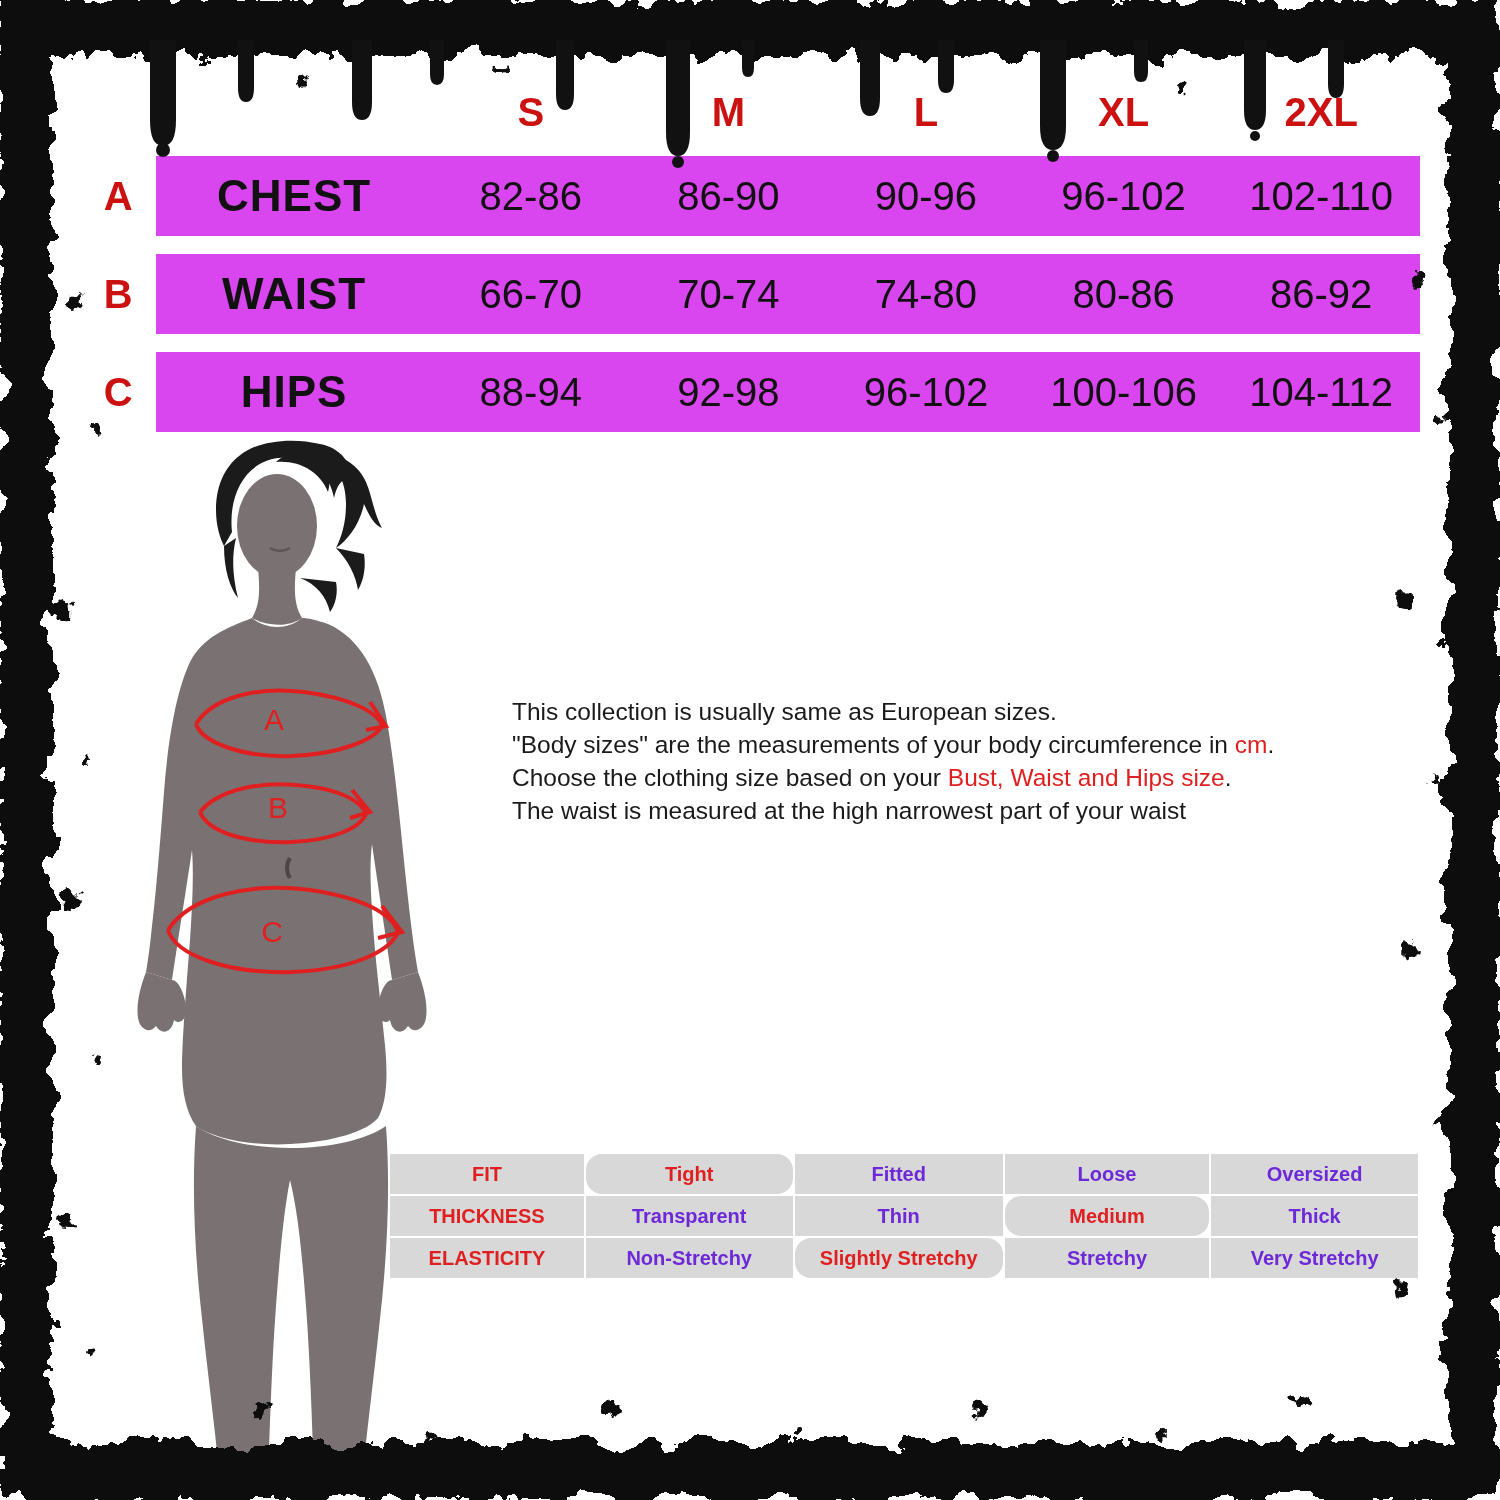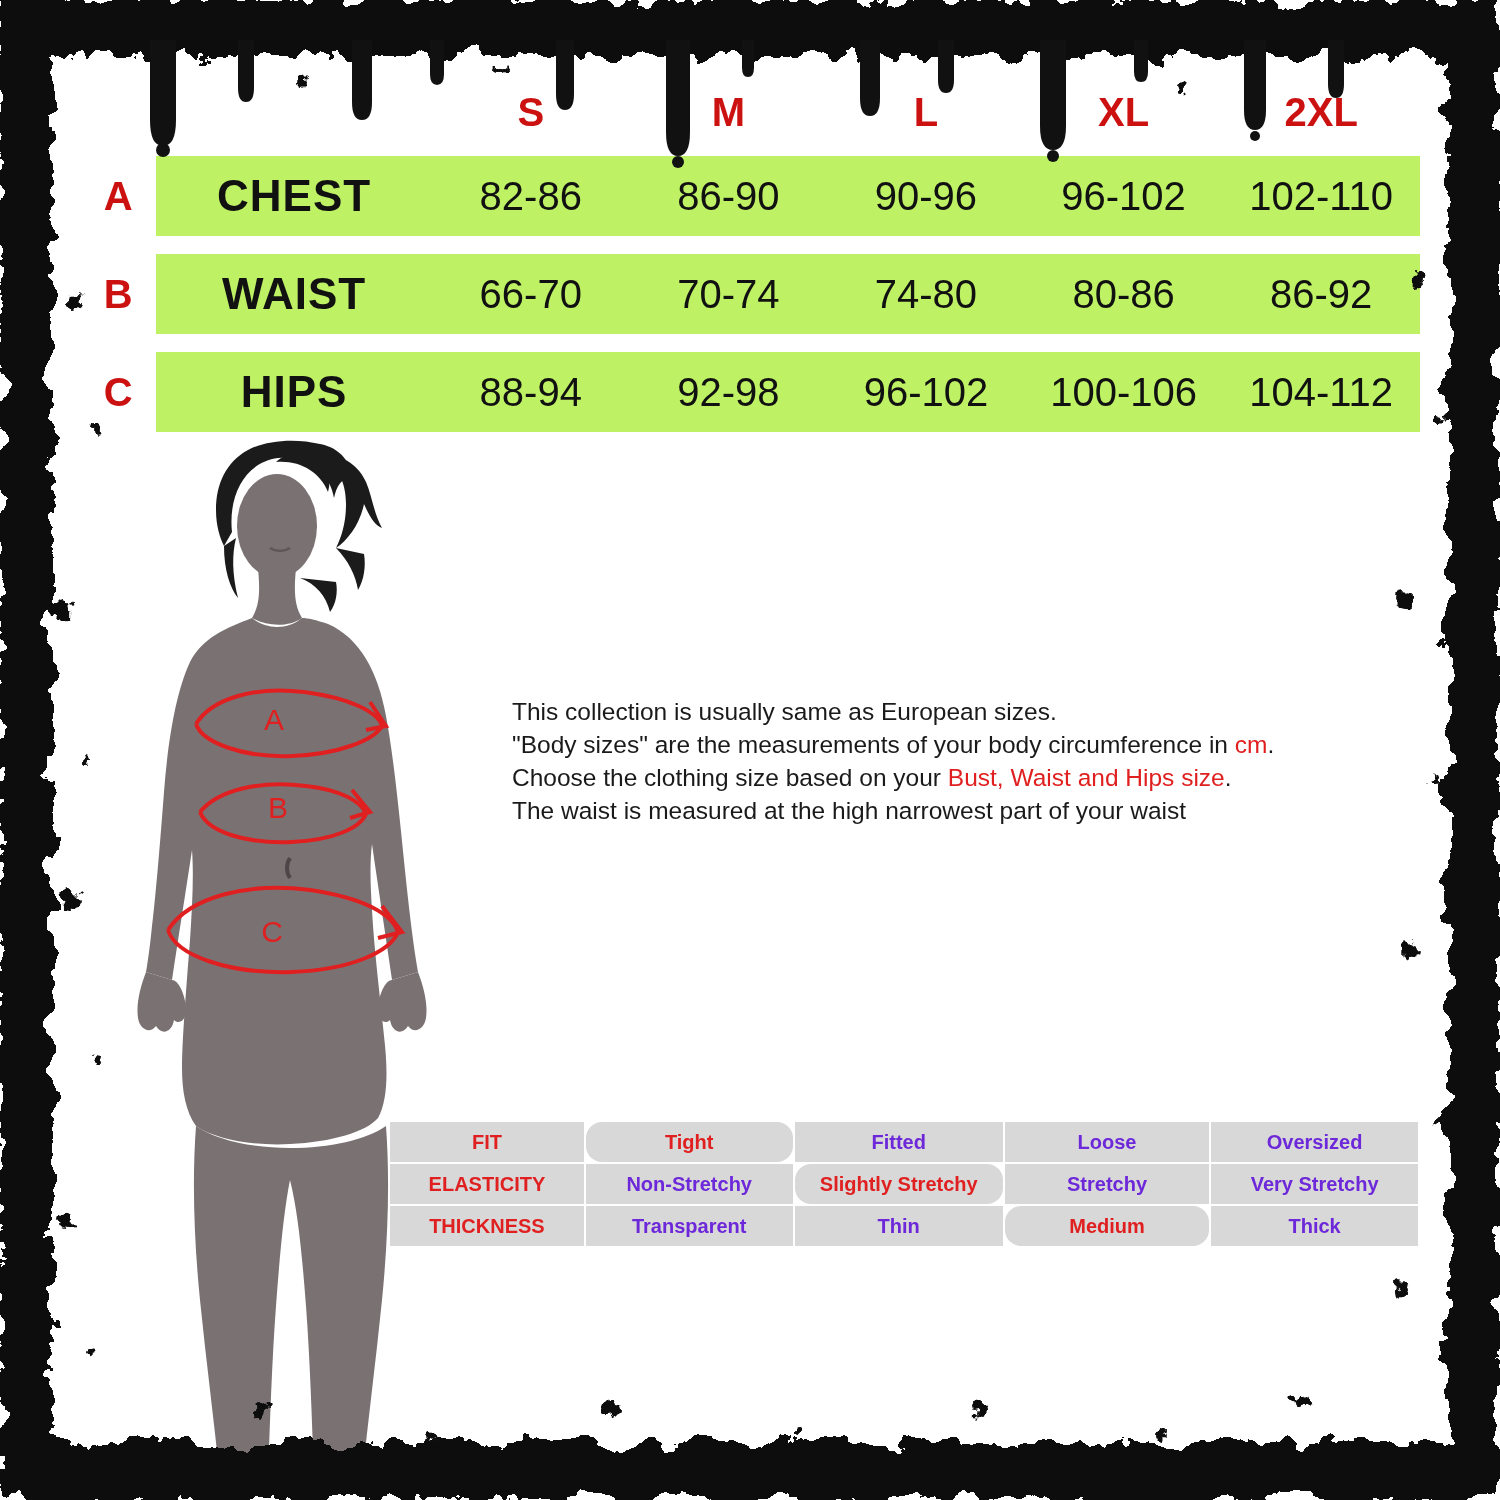--- a/index.html
+++ b/index.html
@@ -39,21 +39,21 @@
     font-size: 40px;
     font-weight: bold;
     color: #cc1111;
     text-align: center;
     padding: 0;
     height: 52px;
   }
   .size-table th.blank { width: 72px; }
   .size-table th.labelcol { width: 268px; }
   .size-table td {
-    background: #bef264;
+    background: #d946ef;
     text-align: center;
     height: 78px;
     font-size: 40px;
     color: #111;
     white-space: nowrap;
   }
   .size-table td.rowkey {
     background: #ffffff;
     color: #cc1111;
     font-weight: bold;
@@ -85,21 +85,21 @@
     line-height: 33px;
     color: #1a1a1a;
     z-index: 3;
   }
   .notes .hl { color: #e02020; }
 
   
   .fit-table {
     position: absolute;
     left: 388px;
-    top: 1120px;
+    top: 1152px;
     width: 1032px;
     border-collapse: separate;
     border-spacing: 2px;
     z-index: 3;
   }
   .fit-table td {
     background: #d8d8d8;
     height: 38px;
     text-align: center;
     font-size: 20px;
@@ -259,32 +259,32 @@
 <table class="fit-table">
   <tbody>
     <tr>
       <td class="key">FIT</td>
       <td class="cell red">Tight</td>
       <td class="cell">Fitted</td>
       <td class="cell">Loose</td>
       <td class="cell">Oversized</td>
     </tr>
     <tr>
+      <td class="key">THICKNESS</td>
+      <td class="cell">Transparent</td>
+      <td class="cell">Thin</td>
+      <td class="cell red">Medium</td>
+      <td class="cell">Thick</td>
+    </tr>
+    <tr>
       <td class="key">ELASTICITY</td>
       <td class="cell">Non-Stretchy</td>
       <td class="cell red">Slightly Stretchy</td>
       <td class="cell">Stretchy</td>
       <td class="cell">Very Stretchy</td>
-    </tr>
-    <tr>
-      <td class="key">THICKNESS</td>
-      <td class="cell">Transparent</td>
-      <td class="cell">Thin</td>
-      <td class="cell red">Medium</td>
-      <td class="cell">Thick</td>
     </tr>
   </tbody>
 </table>
 
 <svg id="grunge" viewBox="0 0 1500 1500">
   <defs>
     <filter id="rough">
       <feTurbulence type="fractalNoise" baseFrequency="0.035" numOctaves="4" seed="7" result="n"></feTurbulence>
       <feDisplacementMap in="SourceGraphic" in2="n" scale="34" xChannelSelector="R" yChannelSelector="G"></feDisplacementMap>
     </filter>

